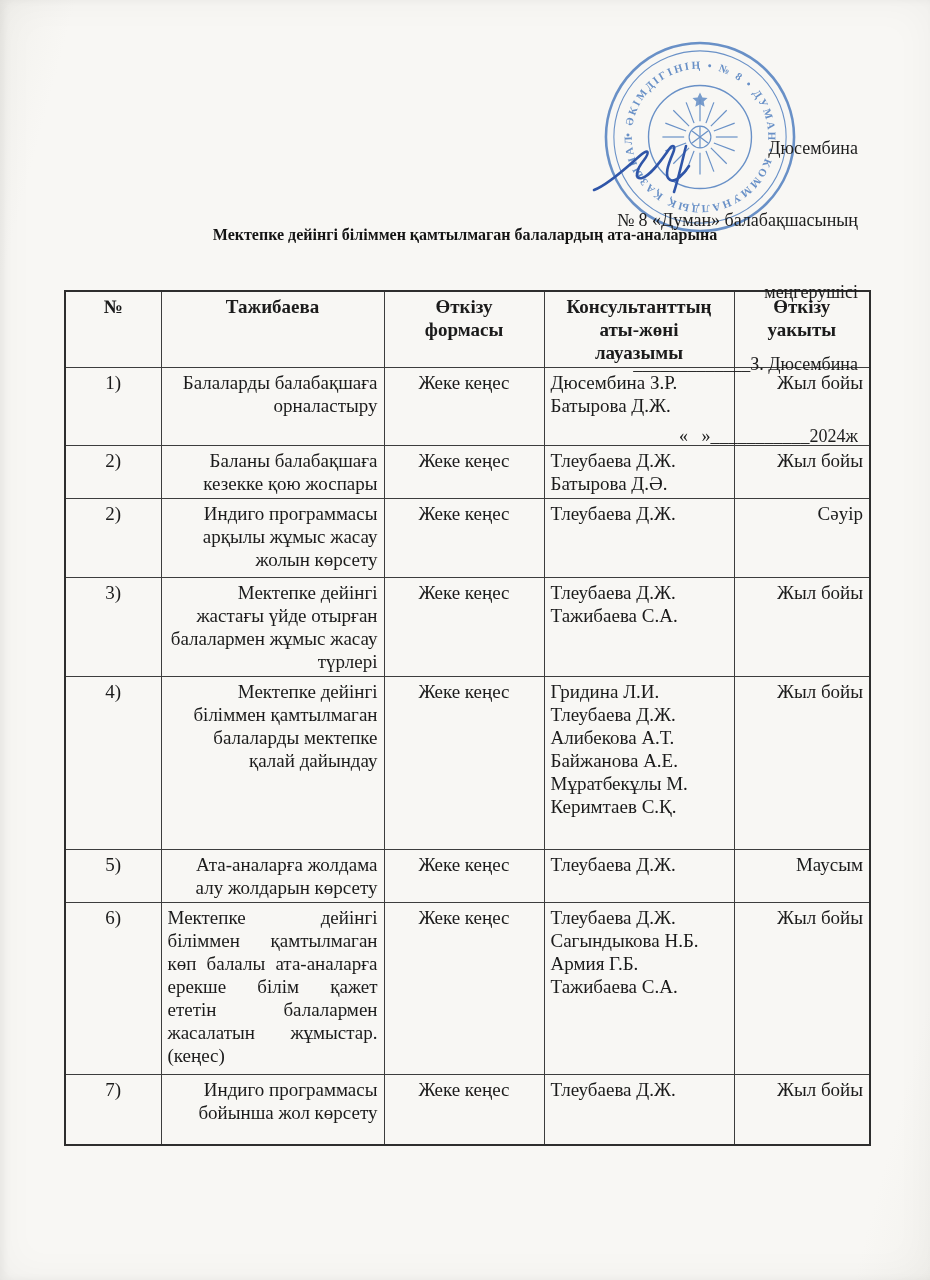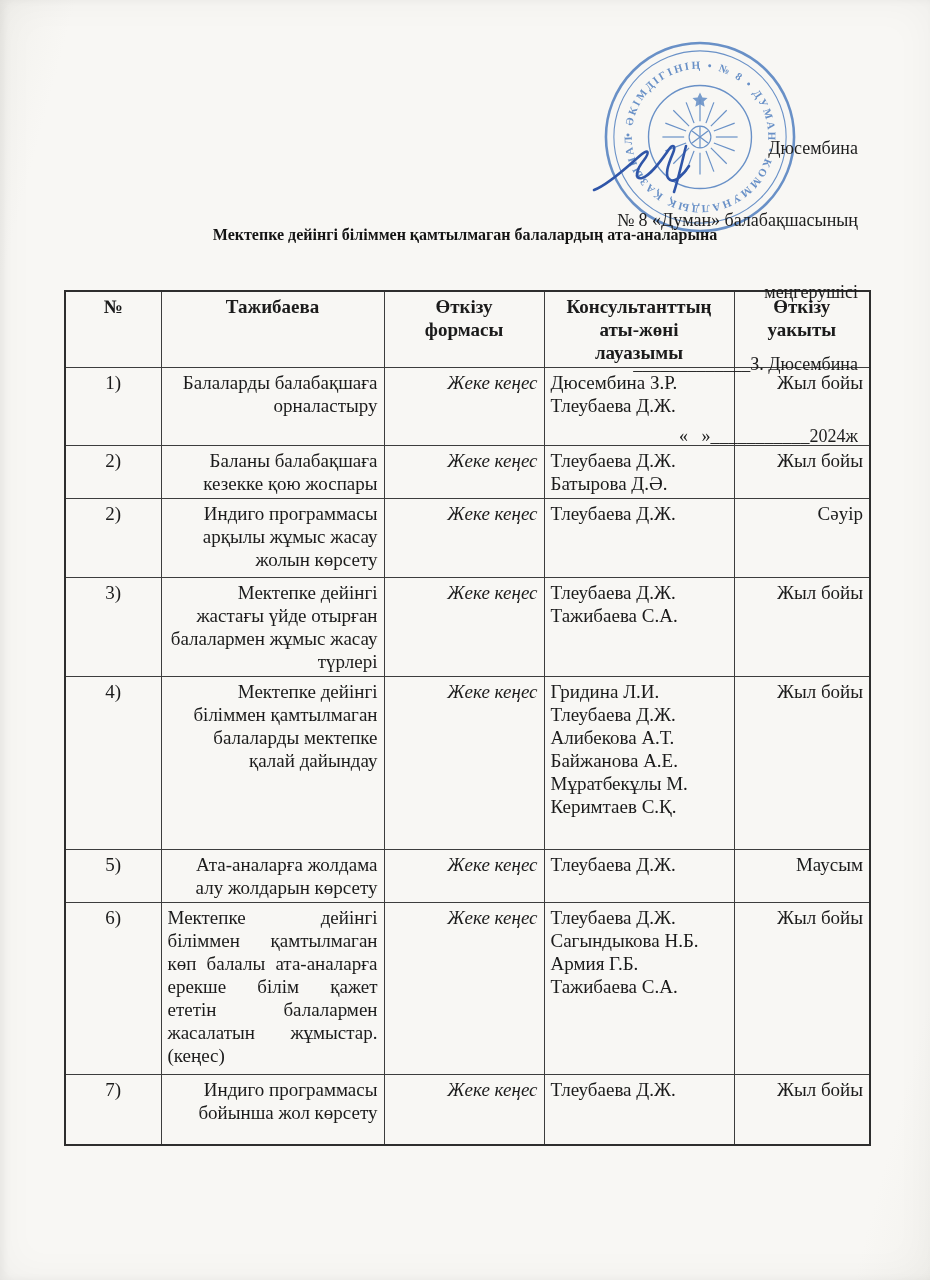--- a/index.html
+++ b/index.html
@@ -60,21 +60,21 @@
     vertical-align:top;
     overflow:hidden;
   }
   table.plan{border:2px solid #2e2e2e;}
   th{font-weight:bold;font-size:19px;text-align:center;white-space:pre-line;}
   th.vtop{vertical-align:top;}
   th.vmid{vertical-align:middle;}
   td.num{text-align:center;}
   td.topic{text-align:right;padding-left:9px;}
   td.topic.justify{text-align:justify;}
-  td.form{text-align:right;font-style:italic;}
+  td.form{text-align:center;}
   td.cons{white-space:pre-line;padding-left:9px;}
   td.time{text-align:right;}
   tr.hr{height:73px;}
   tr.r0{height:78px;}
   tr.r1{height:47px;}
   tr.r2{height:79px;}
   tr.r3{height:98px;}
   tr.r4{height:173px;}
   tr.r5{height:47px;}
   tr.r6{height:172px;}
@@ -159,21 +159,21 @@
 аты-жөні
 лауазымы</th>
       <th class="vmid">Өткізу
 уакыты</th>
     </tr>
     <tr class="r0">
       <td class="num">1)</td>
       <td class="topic">Балаларды балабақшаға орналастыру</td>
       <td class="form">Жеке кеңес</td>
       <td class="cons">Дюсембина З.Р.
-Тлеубаева Д.Ж.</td>
+Батырова Д.Ж.</td>
       <td class="time">Жыл бойы</td>
     </tr>
     <tr class="r1">
       <td class="num">2)</td>
       <td class="topic">Баланы балабақшаға кезекке қою жоспары</td>
       <td class="form">Жеке кеңес</td>
       <td class="cons">Тлеубаева Д.Ж.
 Батырова Д.Ә.</td>
       <td class="time">Жыл бойы</td>
     </tr>

